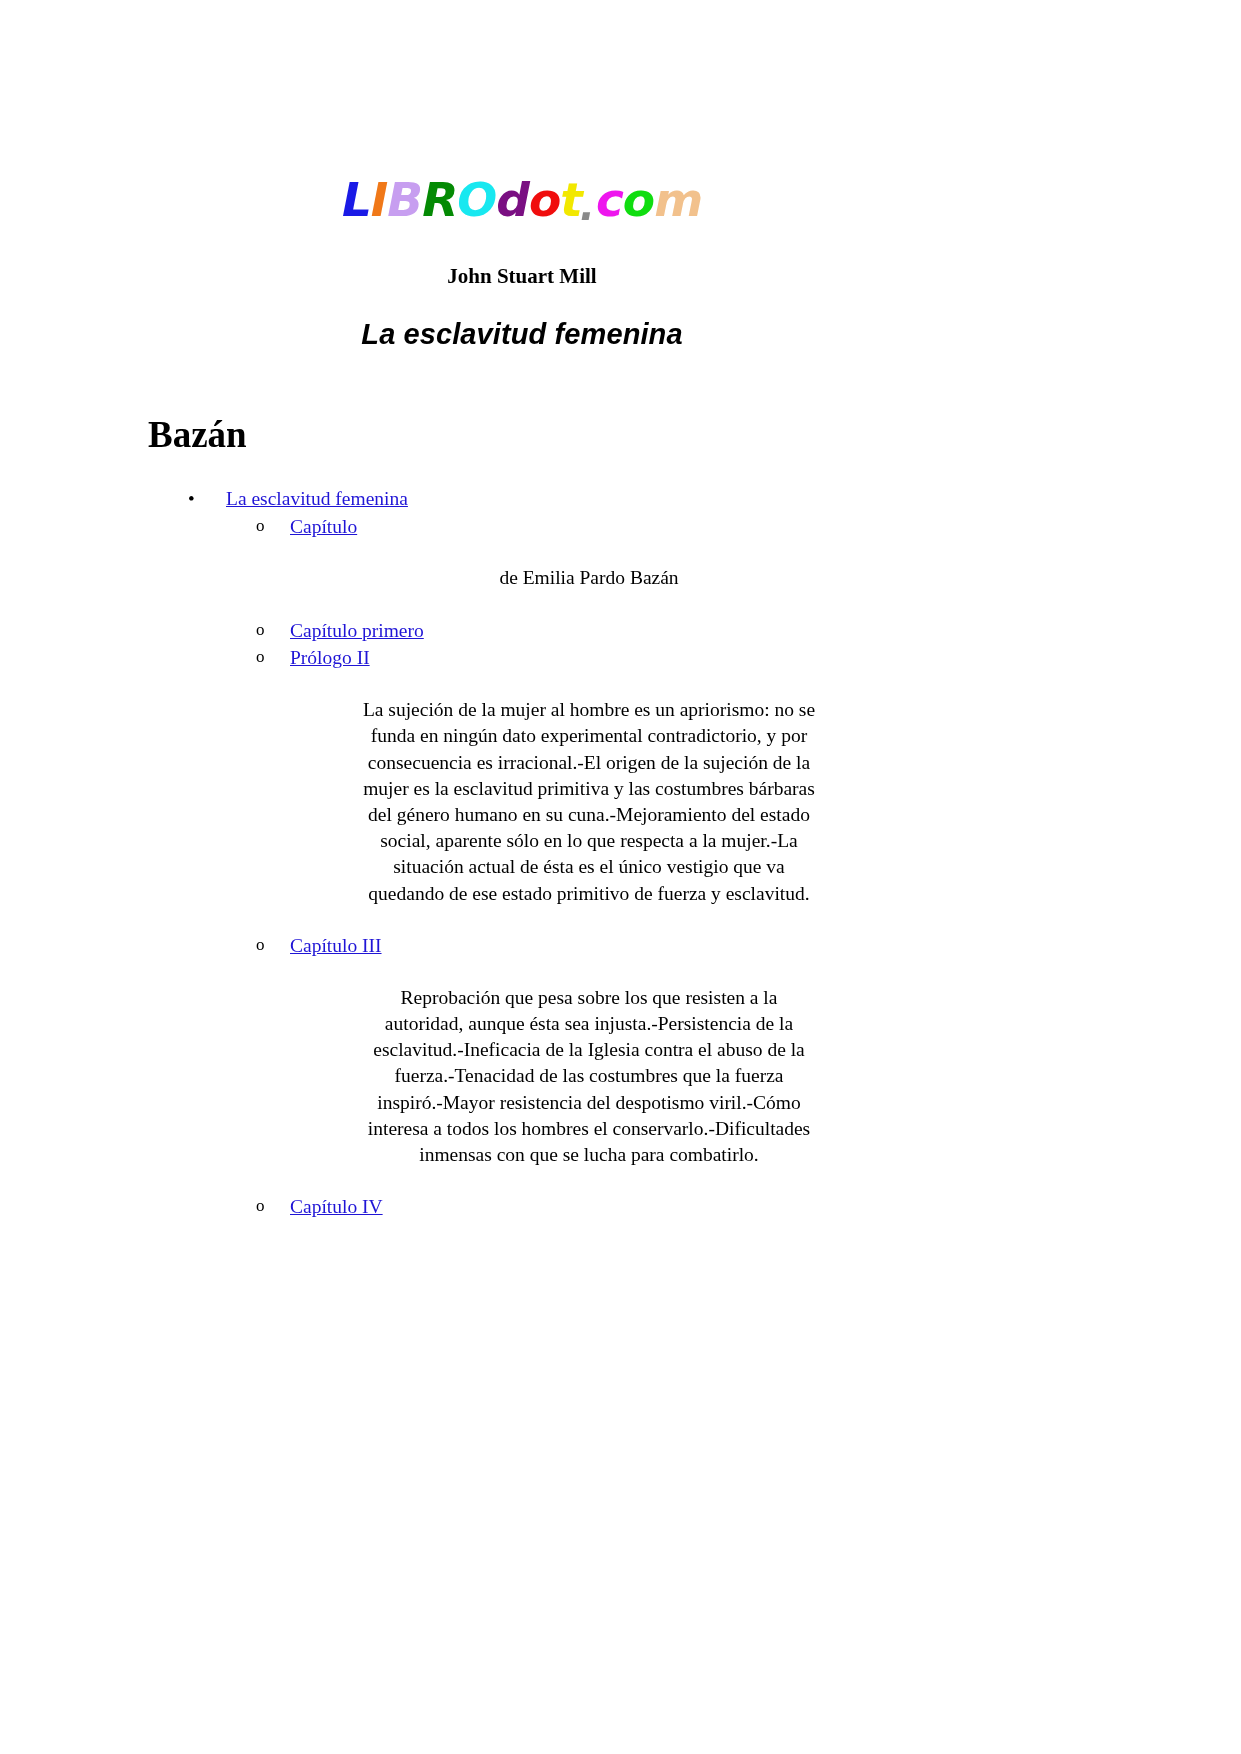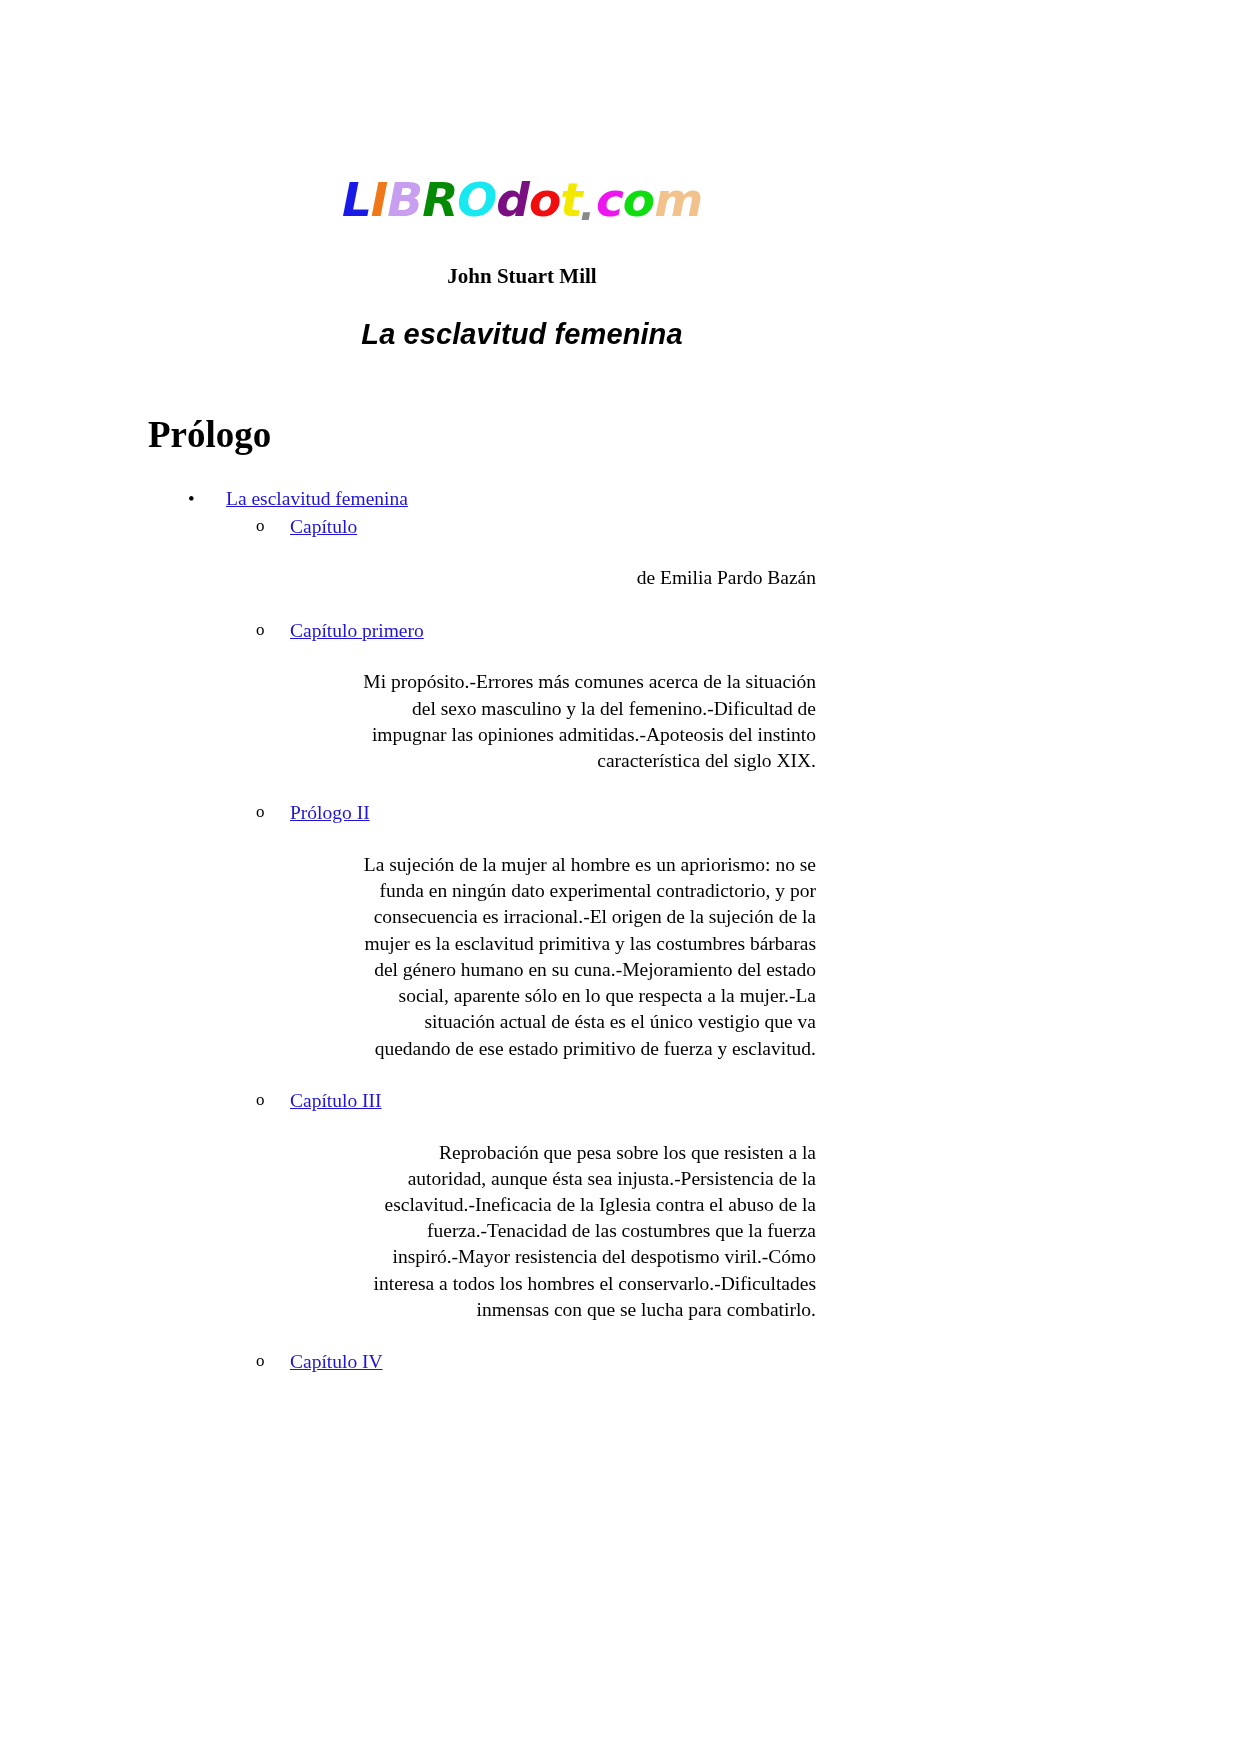--- a/index.html
+++ b/index.html
@@ -106,45 +106,44 @@
     text-decoration: underline;
     cursor: pointer;
   }
   .desc {
     padding-left: 254px;
     padding-right: 120px;
     margin-top: 26px;
     margin-bottom: 26px;
     font-size: 19.5px;
     line-height: 1.345;
-    text-align: right;
+    text-align: center;
   }
   .spacer-sm { height: 14px; }
 </style>
 </head>
 <body>
 
 <div class="page">
 
   <div class="logo-wrap">
     <div class="logo" id="logo"><span style="color: rgb(26, 26, 230);">L</span><span style="color: rgb(240, 120, 24);">I</span><span style="color: rgb(199, 158, 240);">B</span><span style="color: rgb(4, 138, 4);">R</span><span style="color: rgb(24, 232, 240);">O</span><span style="color: rgb(122, 15, 130);">d</span><span style="color: rgb(240, 13, 13);">o</span><span style="color: rgb(242, 232, 0);">t</span><span class="dot" style="color: rgb(138, 138, 138);">.</span><span style="color: rgb(238, 22, 238);">c</span><span style="color: rgb(16, 221, 16);">o</span><span style="color: rgb(242, 193, 140);">m</span></div>
   </div>
 
   <div class="author">John Stuart Mill</div>
 
   <div class="doc-title">La esclavitud femenina</div>
 
-  <div class="indice">Prólogo</div>
+  <div class="indice">Bazán</div>
 
   <div class="toc" id="toc">
       <div class="lvl1"><span class="marker">•</span><a class="link">La esclavitud femenina</a></div>
       <div class="lvl2"><span class="marker">o</span><a class="link">Capítulo</a></div>
       <div class="desc">de Emilia Pardo Bazán</div>
       <div class="lvl2"><span class="marker">o</span><a class="link">Capítulo primero</a></div>
-      <div class="desc">Mi propósito.-Errores más comunes acerca de la situación del sexo masculino y la del femenino.-Dificultad de impugnar las opiniones admitidas.-Apoteosis del instinto característica del siglo XIX.</div>
       <div class="lvl2"><span class="marker">o</span><a class="link">Prólogo II</a></div>
       <div class="desc">La sujeción de la mujer al hombre es un apriorismo: no se funda en ningún dato experimental contradictorio, y por consecuencia es irracional.-El origen de la sujeción de la mujer es la esclavitud primitiva y las costumbres bárbaras del género humano en su cuna.-Mejoramiento del estado social, aparente sólo en lo que respecta a la mujer.-La situación actual de ésta es el único vestigio que va quedando de ese estado primitivo de fuerza y esclavitud.</div>
       <div class="lvl2"><span class="marker">o</span><a class="link">Capítulo III</a></div>
       <div class="desc">Reprobación que pesa sobre los que resisten a la autoridad, aunque ésta sea injusta.-Persistencia de la esclavitud.-Ineficacia de la Iglesia contra el abuso de la fuerza.-Tenacidad de las costumbres que la fuerza inspiró.-Mayor resistencia del despotismo viril.-Cómo interesa a todos los hombres el conservarlo.-Dificultades inmensas con que se lucha para combatirlo.</div>
       <div class="lvl2"><span class="marker">o</span><a class="link">Capítulo IV</a></div>
       <div class="spacer-sm"></div>
     </div>
 
 </div>
 

